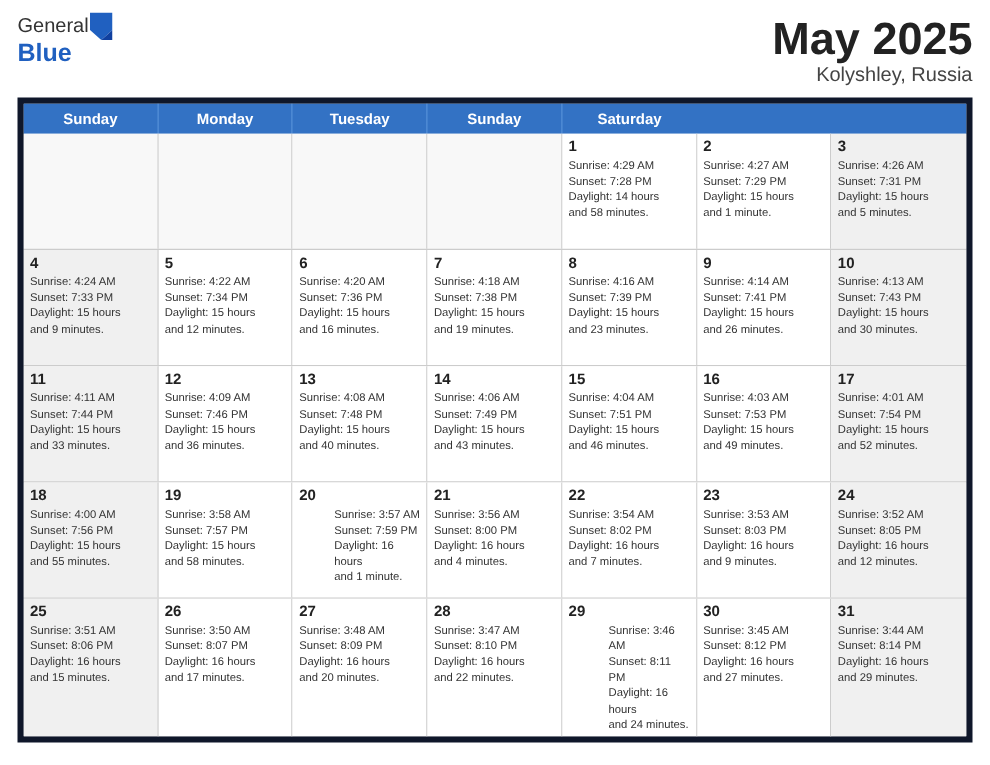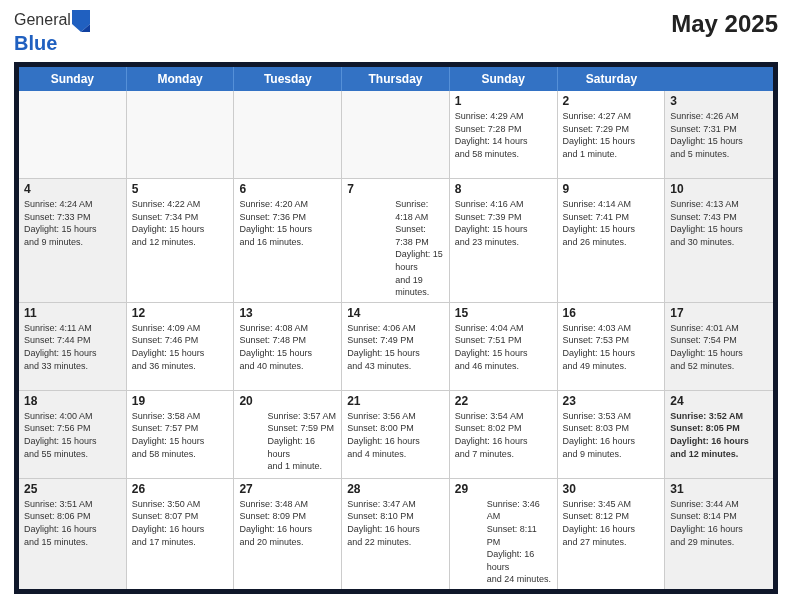--- a/index.html
+++ b/index.html
@@ -31,21 +31,21 @@
     .logo-blue { color: #2060c0; }
     .logo-icon {
       width: 18px;
       height: 22px;
       margin-left: 2px;
     }
     .title-block {
       text-align: right;
     }
     .title-month {
-      font-size: 24px;
+      font-size: 36px;
       font-weight: bold;
       color: #222;
     }
     .title-location {
       font-size: 16px;
       color: #444;
     }
     .calendar {
       flex: 1;
       display: flex;
@@ -111,29 +111,29 @@
       <div style="line-height:1.1">
         <span class="logo-general">General</span><svg class="logo-icon" viewBox="0 0 18 22" style="display:inline-block;vertical-align:middle;margin:0 1px">
             <polygon points="0,0 18,0 18,14 9,22 0,14" fill="#2060c0"></polygon>
             <polygon points="9,22 18,14 18,22" fill="#1040a0"></polygon>
           </svg><br>
         <span class="logo-blue" style="color:#2060c0;font-size:20px;font-weight:bold;">Blue</span>
       </div>
     </div>
     <div class="title-block">
       <div class="title-month">May 2025</div>
+      <div class="title-location">Kolyshley, Russia</div>
     </div>
   </div>
 
   <div class="calendar">
     <div class="cal-header">
     <div class="cal-header-cell">Sunday</div>
         <div class="cal-header-cell">Monday</div>
         <div class="cal-header-cell">Tuesday</div>
-        <div class="cal-header-cell">Thursday</div>
         <div class="cal-header-cell">Sunday</div>
         <div class="cal-header-cell">Saturday</div>
       </div>
     <div class="cal-body">
     <div class="cal-row">
           <div class="cal-cell empty"></div>
           <div class="cal-cell empty"></div>
           <div class="cal-cell empty"></div>
           <div class="cal-cell empty"></div>
           <div class="cal-cell">
@@ -175,21 +175,21 @@
           </div>
           <div class="cal-cell">
             <div class="day-num">6</div>
             <div class="day-info" style="white-space: pre-line;">Sunrise: 4:20 AM
 Sunset: 7:36 PM
 Daylight: 15 hours
 and 16 minutes.</div>
           </div>
           <div class="cal-cell">
             <div class="day-num">7</div>
-            <div class="day-info" style="white-space: pre-line; margin-left: 48px;">Sunrise: 4:18 AM
+            <div class="day-info" style="white-space: pre-line;">Sunrise: 4:18 AM
 Sunset: 7:38 PM
 Daylight: 15 hours
 and 19 minutes.</div>
           </div>
           <div class="cal-cell">
             <div class="day-num">8</div>
             <div class="day-info" style="white-space: pre-line;">Sunrise: 4:16 AM
 Sunset: 7:39 PM
 Daylight: 15 hours
 and 23 minutes.</div>
@@ -298,21 +298,21 @@
           </div>
           <div class="cal-cell">
             <div class="day-num">23</div>
             <div class="day-info" style="white-space: pre-line;">Sunrise: 3:53 AM
 Sunset: 8:03 PM
 Daylight: 16 hours
 and 9 minutes.</div>
           </div>
           <div class="cal-cell shaded">
             <div class="day-num">24</div>
-            <div class="day-info" style="white-space: pre-line; font-weight: bold;">Sunrise: 3:52 AM
+            <div class="day-info" style="white-space: pre-line;">Sunrise: 3:52 AM
 Sunset: 8:05 PM
 Daylight: 16 hours
 and 12 minutes.</div>
           </div>
         </div>
         <div class="cal-row">
           <div class="cal-cell shaded">
             <div class="day-num">25</div>
             <div class="day-info" style="white-space: pre-line;">Sunrise: 3:51 AM
 Sunset: 8:06 PM

